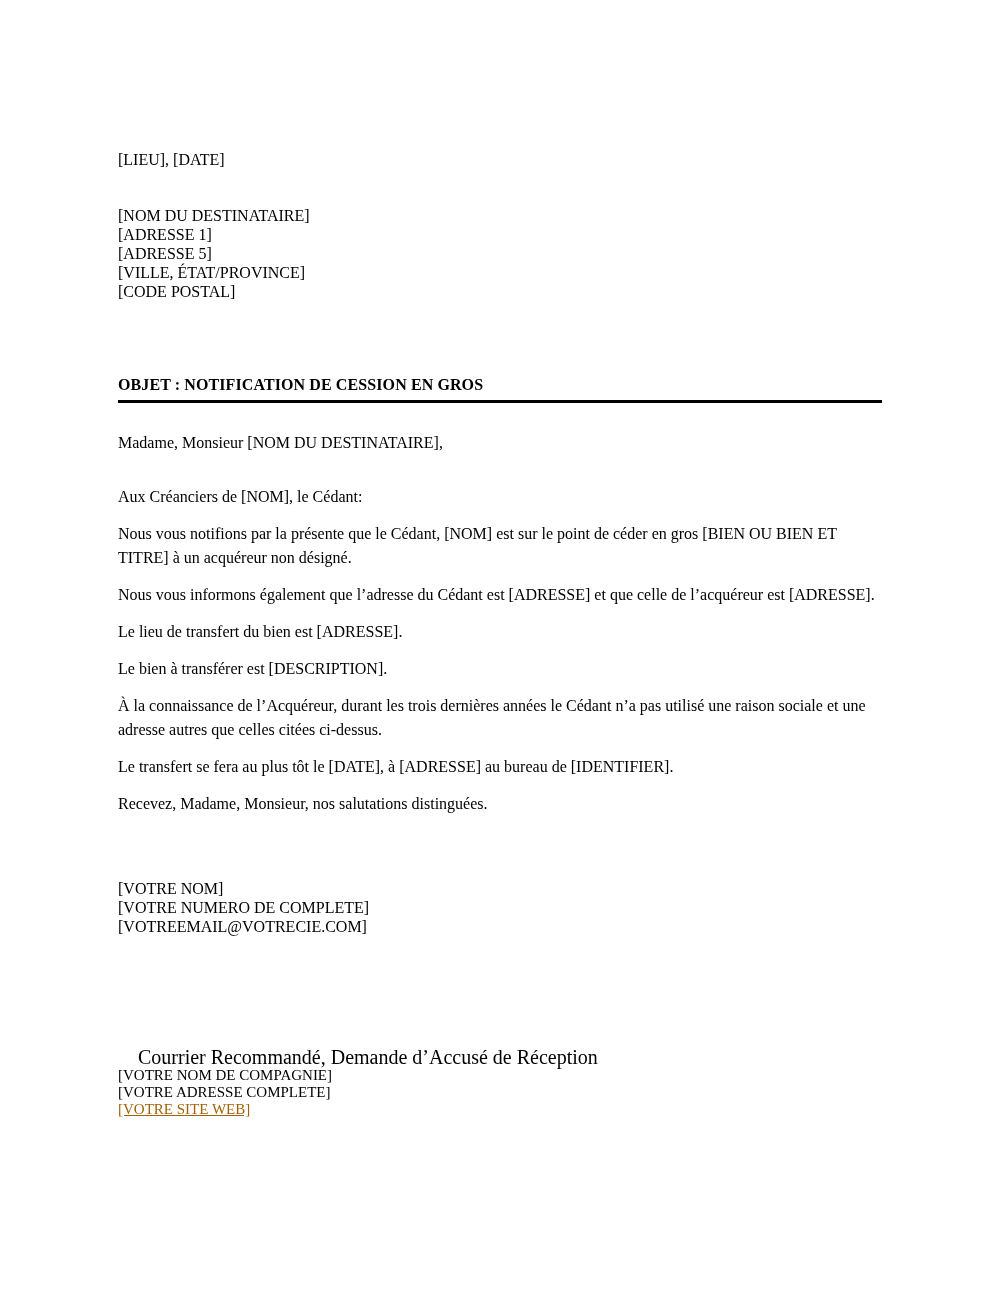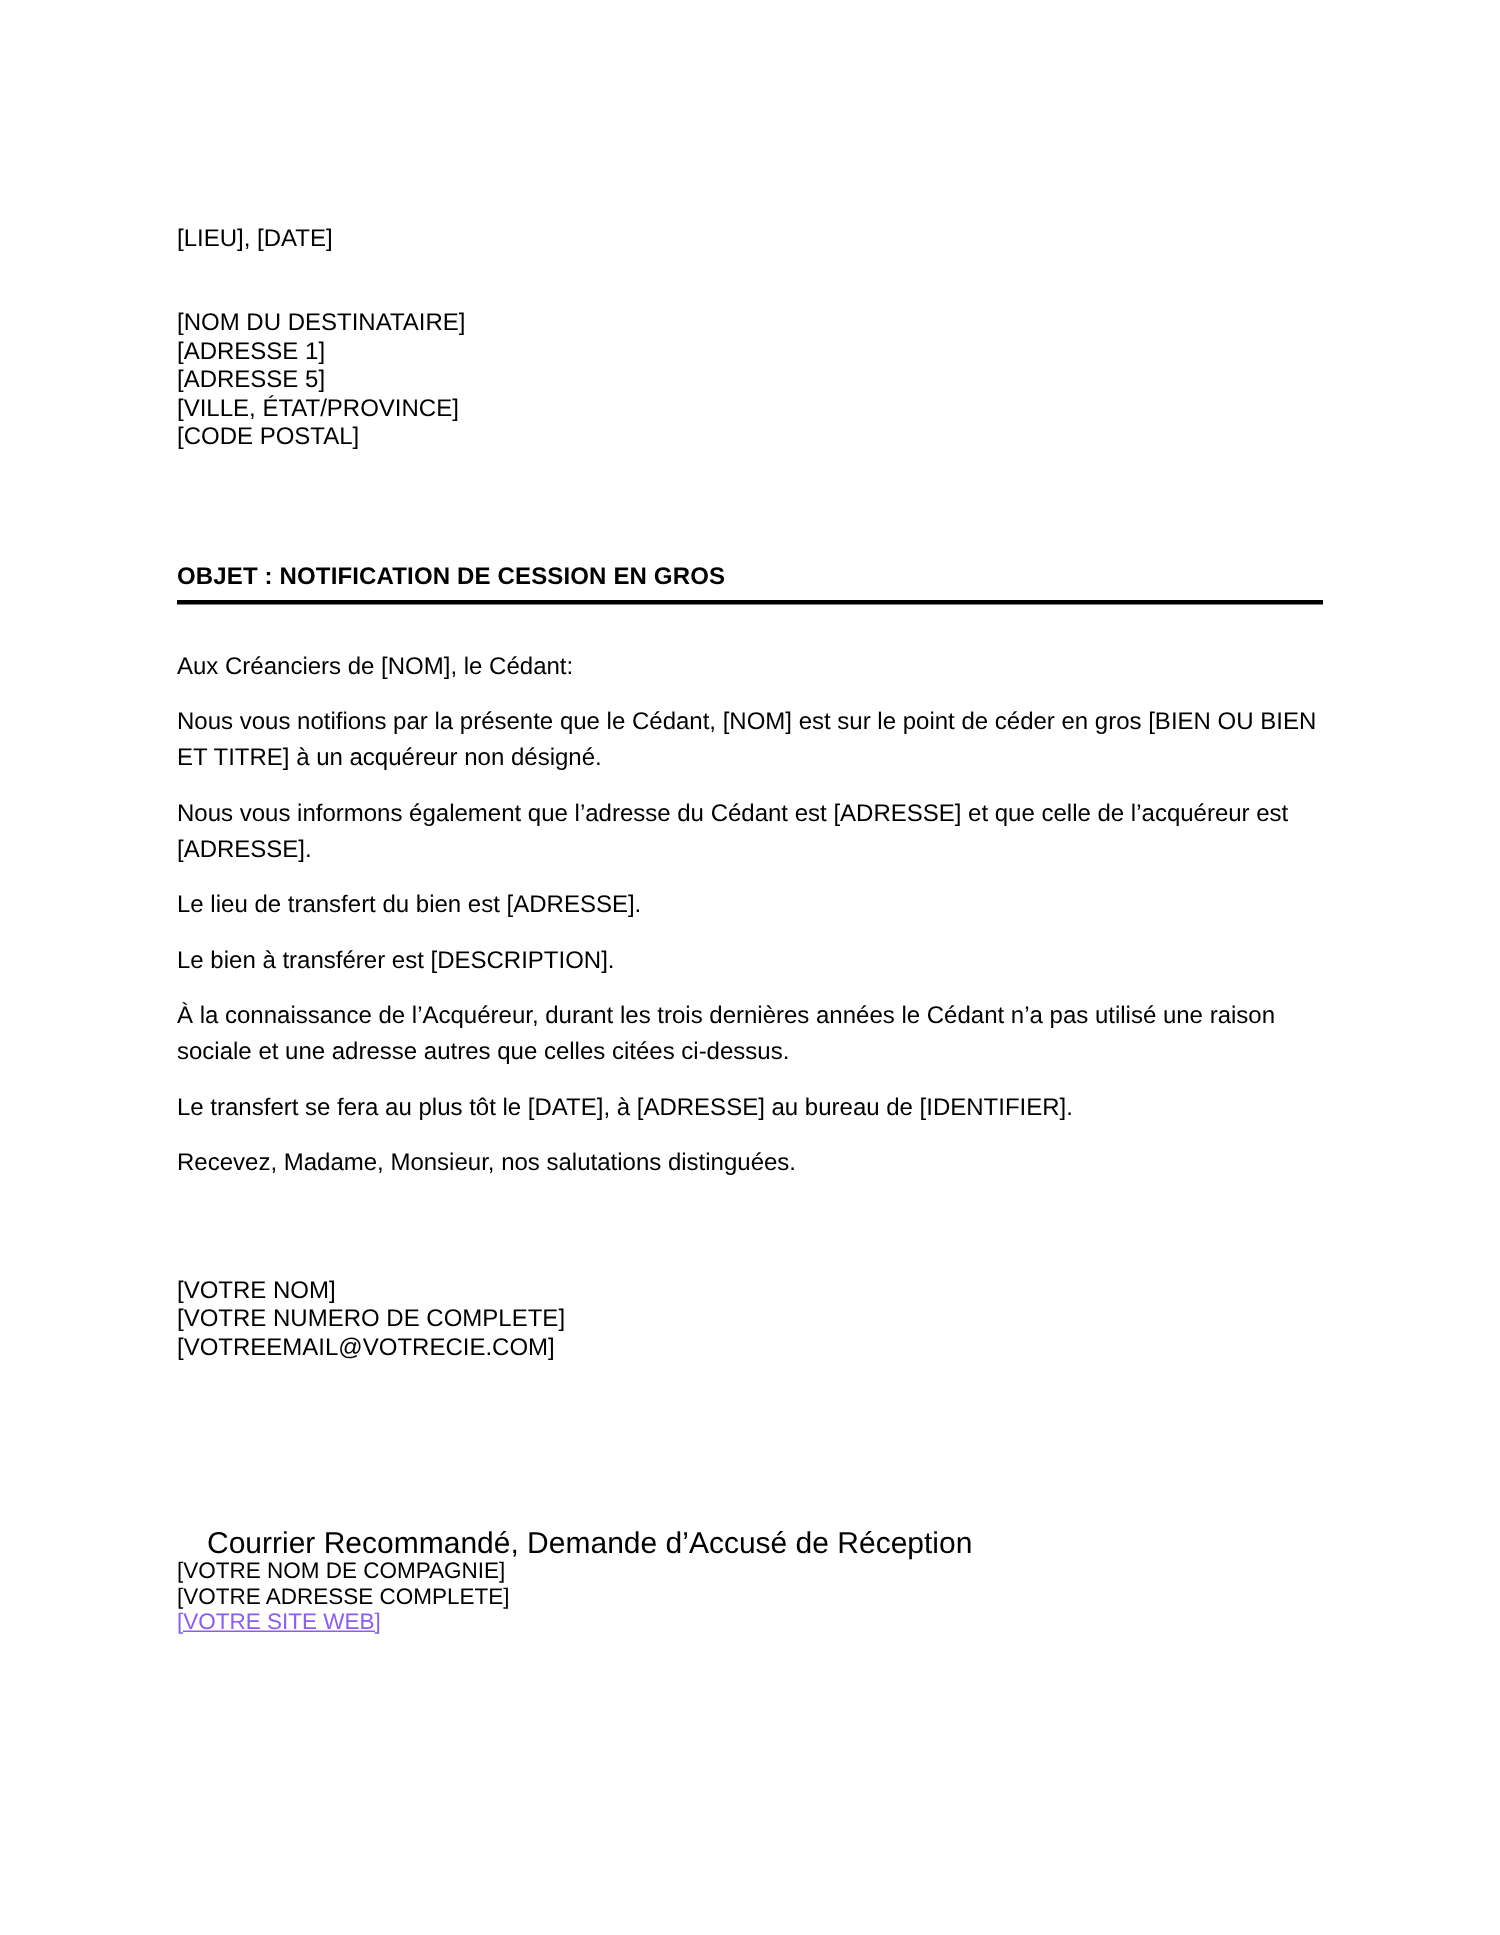--- a/index.html
+++ b/index.html
@@ -1,15 +1,15 @@
 <!DOCTYPE html>
 <html><head>
 <meta charset="utf-8">
 <style>
-  * { margin: 0; padding: 0; box-sizing: border-box; }
+  * { margin: 0; padding: 0; box-sizing: border-box; font-family: Liberation Serif, serif; }
   html, body { background: #ffffff; }
   body {
     width: 1000px;
     height: 1290px;
     font-family: "Liberation Sans", "DejaVu Sans", sans-serif;
     color: #000000;
     -webkit-font-smoothing: antialiased;
   }
   .page {
     position: relative;
@@ -55,21 +55,21 @@
     line-height: 19px;
     margin-left: 20px;
   }
   .footer {
     text-align: left;
     font-size: 15px;
     line-height: 17px;
   }
   .footer .footer-line { margin: 0; }
   .footer a.site-link {
-    color: #8b5cf6;
+    color: #a16207;
     text-decoration: underline;
     cursor: pointer;
   }
 </style>
 </head>
 <body>
 
 <div class="page">
 
   <div class="line place-date">[LIEU], [DATE]</div>
@@ -78,20 +78,21 @@
     <div class="line">[NOM DU DESTINATAIRE]</div>
     <div class="line">[ADRESSE 1]</div>
     <div class="line">[ADRESSE 5]</div>
     <div class="line">[VILLE, ÉTAT/PROVINCE]</div>
     <div class="line">[CODE POSTAL]</div>
   </div>
 
   <div class="subject-line">OBJET : NOTIFICATION DE CESSION EN GROS</div>
   <div class="subject-divider"></div>
 
+  <div class="salutation">Madame, Monsieur [NOM DU DESTINATAIRE],</div>
 
   <div class="body-paragraphs">
     <p class="para">Aux Créanciers de [NOM], le Cédant:</p>
     <p class="para">Nous vous notifions par la présente que le Cédant, [NOM] est sur le point de céder en gros [BIEN OU BIEN ET TITRE] à un acquéreur non désigné.</p>
     <p class="para">Nous vous informons également que l’adresse du Cédant est [ADRESSE] et que celle de l’acquéreur est [ADRESSE].</p>
     <p class="para">Le lieu de transfert du bien est [ADRESSE].</p>
     <p class="para">Le bien à transférer est [DESCRIPTION].</p>
     <p class="para">À la connaissance de l’Acquéreur, durant les trois dernières années le Cédant n’a pas utilisé une raison sociale et une adresse autres que celles citées ci-dessus.</p>
     <p class="para">Le transfert se fera au plus tôt le [DATE], à [ADRESSE] au bureau de [IDENTIFIER].</p>
     <p class="para">Recevez, Madame, Monsieur, nos salutations distinguées.</p>

